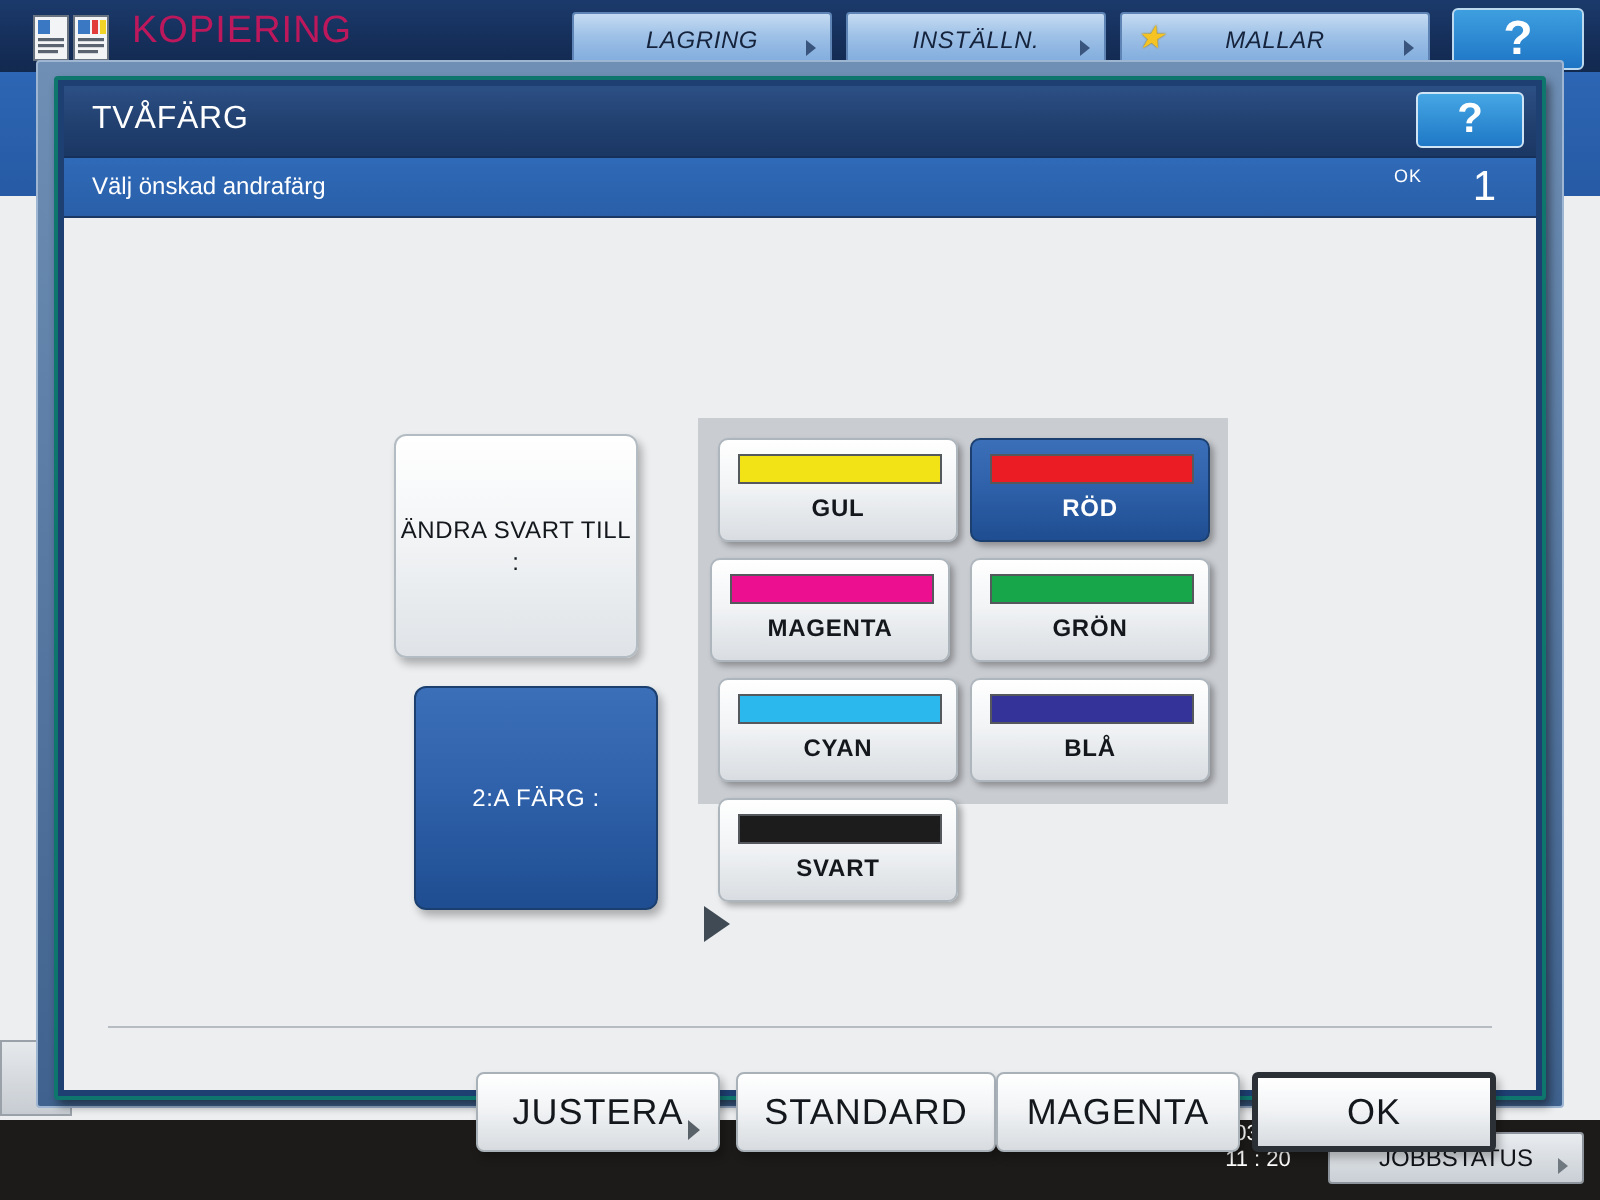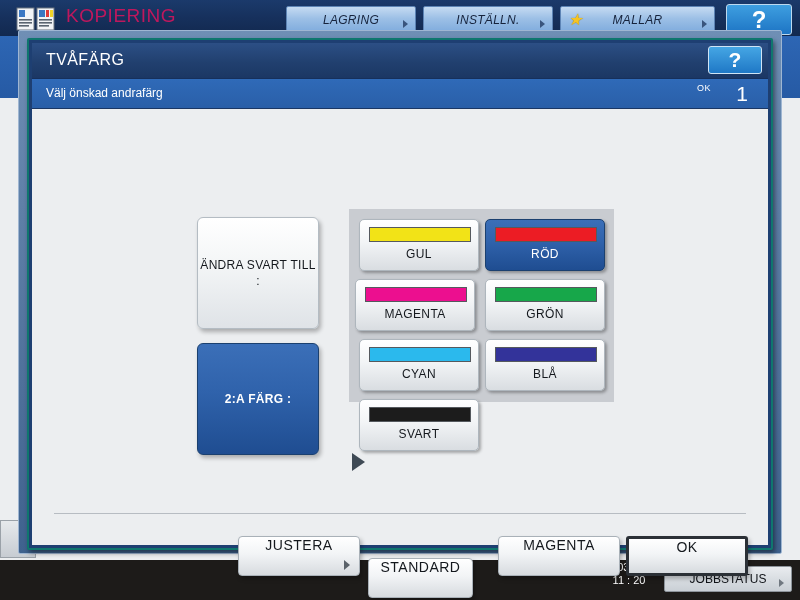--- a/index.html
+++ b/index.html
@@ -169,36 +169,37 @@
     background: linear-gradient(to bottom, #ffffff 0%, #f4f6f7 40%, #dfe3e7 100%);
     border: 1px solid #b4bcc3;
     color: #14181d;
   }
   .mode-btn.sel {
     background: linear-gradient(to bottom, #3b6fb8 0%, #2f62ab 45%, #1f4d91 100%);
     border: 1px solid #1b406f;
     color: #ffffff;
   }
   #btn-change { left: 165px; top: 108px; }
-  #btn-second { left: 165px; top: 234px; font-weight: bold; }
+  #btn-second { left: 175px; top: 234px; }
   .mode-line2 { margin-top: 2px; }
 
   .arrow-right {
     position: absolute; left: 320px; top: 344px;
     width: 0; height: 0;
     border-left: 13px solid #3f4a55;
     border-top: 9px solid transparent;
     border-bottom: 9px solid transparent;
   }
 
   
   .color-panel {
     position: absolute; left: 317px; top: 100px;
     width: 265px; height: 193px;
     background: #c9ccd1;
+    font-weight: bold;
   }
   .color-btn {
     position: absolute; width: 120px; height: 52px;
     border-radius: 5px;
     box-shadow: 2px 2px 3px rgba(0,0,0,.30);
     background: linear-gradient(to bottom, #ffffff 0%, #f2f4f6 45%, #d9dde1 100%);
     border: 1px solid #aeb6bd;
   }
   .color-btn.sel {
     background: linear-gradient(to bottom, #3b6fb8 0%, #2f62ab 45%, #1f4d91 100%);
@@ -226,33 +227,33 @@
   
   .footer-sep {
     position: absolute; left: 22px; right: 22px; top: 404px;
     height: 1px; background: #b7bcc2;
   }
   .foot-btn {
     position: absolute; top: 427px; height: 40px;
     background: linear-gradient(to bottom, #ffffff 0%, #f2f4f6 45%, #d7dbdf 100%);
     border: 1px solid #a9b1b8;
     border-radius: 4px;
-    color: #14181d; font-size: 14px; letter-spacing: .5px;
-    display: flex; justify-content: center;
+    color: #14181d; font-size: 18px; letter-spacing: .5px;
+    display: flex; align-items: center; justify-content: center;
     box-shadow: 2px 3px 4px rgba(0,0,0,.26);
   }
   .foot-btn .arr {
     position: absolute; right: 9px; bottom: 5px;
     width: 0; height: 0;
     border-left: 6px solid #5a6269;
     border-top: 5px solid transparent;
     border-bottom: 5px solid transparent;
   }
   #foot-justera  { left: 206px; width: 122px; }
-  #foot-standard { left: 336px; width: 105px; margin-top: 22px; }
+  #foot-standard { left: 336px; width: 130px; }
   #foot-avbryt   { left: 466px; width: 122px; }
   #foot-ok {
     left: 594px; width: 122px;
     border: 3px solid #2b3036;
     border-radius: 3px;
   }
 </style>
 </head>
 <body>
 

